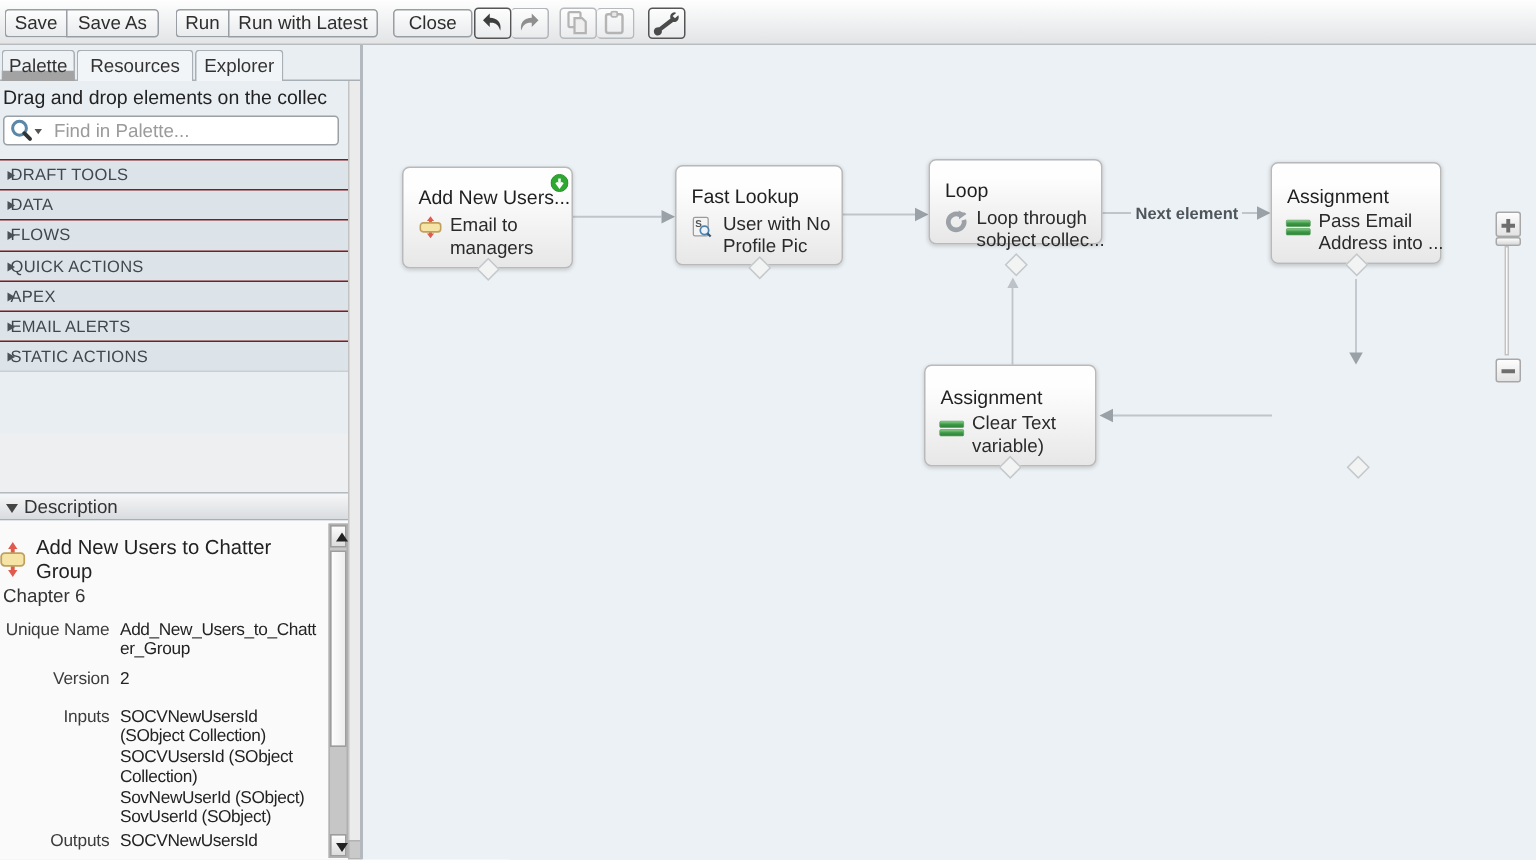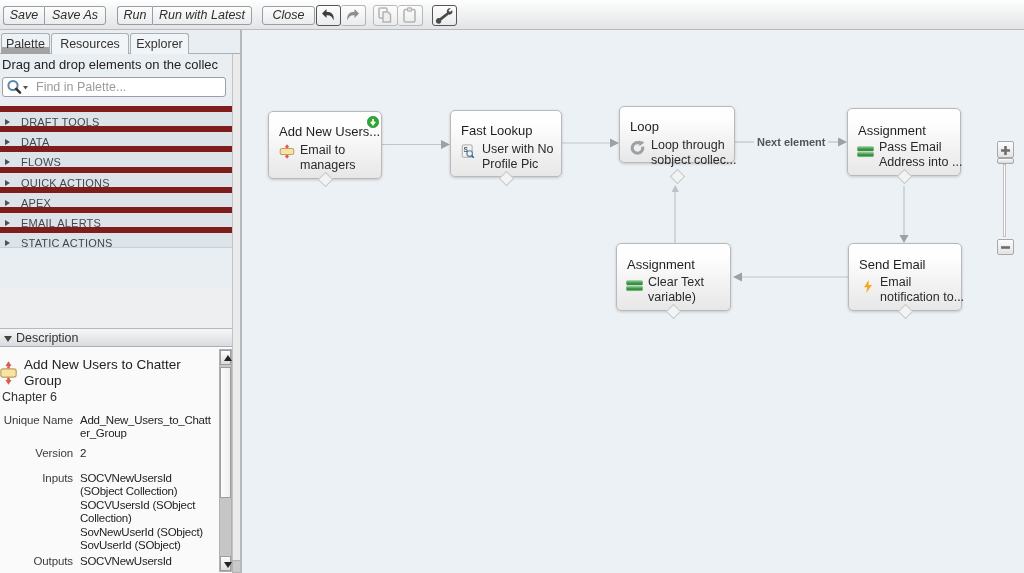--- a/index.html
+++ b/index.html
@@ -1,21 +1,21 @@
 <!DOCTYPE html>
 <html><head>
 <meta charset="utf-8">
 <style>
 * { margin:0; padding:0; box-sizing:border-box; }
 html,body { width:1024px; height:573px; overflow:hidden; font-family:"Liberation Sans", sans-serif; }
 #app { position:relative; width:1024px; height:573px; background:#ecf1f5; }
 
 
 #toolbar { position:absolute; left:0; top:0; width:1024px; height:30px;
-  background:linear-gradient(#fefefe,#e2e4e6); border-bottom:1px solid #b9bcbe;font-style:italic; }
+  background:linear-gradient(#fefefe,#e2e4e6); border-bottom:1px solid #b9bcbe; }
 .tbtn { position:absolute; top:6px; height:19px; border:1px solid #989ea3;
   background:linear-gradient(#fdfdfd,#e9ebed); color:#2e2e2e; font-size:12.5px;
   text-align:center; line-height:17px; border-radius:3px; }
 .grp-l { border-radius:3px 0 0 3px; border-right:none; }
 .grp-r { border-radius:0 3px 3px 0; }
 .ibtn { position:absolute; top:5px; width:25px; height:21px; border:1px solid #9aa0a5;
   background:linear-gradient(#fdfdfd,#e9ebed); border-radius:3px; }
 
 
 #panel { position:absolute; left:0; top:30px; width:240px; height:543px; background:#e9eef2; }
@@ -27,22 +27,22 @@
   background:#f2f5f7; text-align:center; line-height:20px; }
 #tabbar { position:absolute; left:0; top:0; width:240px; height:24px; border-bottom:1px solid #a9b0b5; }
 .tab.active { background:#eef2f5; border-bottom:7px solid #a3a3a3; z-index:2; }
 
 #dragtext { position:absolute; left:2px; top:27px; font-size:13px; color:#222; }
 #searchbox { position:absolute; left:2px; top:47px; width:224px; height:20px; background:#fff;
   border:1px solid #9aa0a5; border-radius:3px;text-align:center; }
 #searchph { position:absolute; left:33px; top:2px; font-size:12.5px; color:#9b9b9b; }
 
 #accordion { position:absolute; left:0; top:76px; width:233px; }
-.acc { position:relative; height:21.2px; background:#dce3e9; border-top:6px solid #7f1d1d; border-bottom:1px solid #c8cfd5; margin-bottom:-1px;
-  font-size:11px; letter-spacing:0.2px; color:#40484e; line-height:20px; padding-left:21px; }
+.acc { position:relative; height:21.2px; background:#dce3e9; border-top:1px solid #7f1d1d; border-bottom:1px solid #c8cfd5; margin-bottom:-1px;
+  font-size:11px; letter-spacing:0.2px; color:#40484e; line-height:20px; padding-left:7px; }
 .acc .tri { position:absolute; left:5px; top:7px; width:0; height:0;
   border-left:5px solid #4a5157; border-top:3.5px solid transparent; border-bottom:3.5px solid transparent; }
 
 #deschead { position:absolute; left:0; top:298px; width:233px; height:19px;
   background:linear-gradient(#f6f7f8,#d9dcdf); border-top:1px solid #b4babf; border-bottom:1px solid #a9b0b5;
   font-size:12.5px; color:#333; line-height:18px; padding-left:16px; }
 #deschead .dtri { position:absolute; left:4px; top:7px; width:0; height:0;
   border-top:6px solid #444; border-left:4px solid transparent; border-right:4px solid transparent; }
 #descbody { position:absolute; left:0; top:317px; width:233px; height:226px; background:#fafafa; overflow:hidden; }
 .drow { position:absolute; left:0; width:205px; font-size:11.5px; line-height:13.4px; letter-spacing:-0.1px; }
@@ -239,27 +239,20 @@
               <stop offset="1" stop-color="#2e8038"></stop>
         </linearGradient>
           </defs>
         <rect x="0.5" y="3.8" width="16" height="4.2" rx="0.8" fill="url(#gbar)" stroke="#59a35e" stroke-width="0.5"></rect>
         <rect x="0.5" y="9.4" width="16" height="4.2" rx="0.8" fill="url(#gbar)" stroke="#59a35e" stroke-width="0.5"></rect>
       </svg>
       <div class="nsub">Pass Email<br>Address into ...</div>
     </div>
     <div class="diamond" style="left:657px; top:141px;"></div>
 
-    <div class="node" style="left:606px; top:213px;">
-      <div class="ntitle" style="top:13px;">Send Email</div>
-      <svg width="10" height="13" viewBox="0 0 10 13" style="position:absolute;left:14px;top:36px;">
-        <path d="M5.6 0 L1 7.2 L4.2 7.2 L3.2 13 L9 4.9 L5.7 4.9 Z" fill="#f6a821"></path>
-      </svg>
-      <div class="nsub">Email<br>notification to...</div>
-    </div>
     <div class="diamond" style="left:658px; top:276px;"></div>
 
     <div class="node" style="left:374px; top:213px; width:115px;">
       <div class="ntitle" style="top:13px;">Assignment</div>
       <svg class="nicon" viewBox="0 0 17 17" style="top:33px;">
         <rect x="0.5" y="3.8" width="16" height="4.2" rx="0.8" fill="url(#gbar)" stroke="#59a35e" stroke-width="0.5"></rect>
         <rect x="0.5" y="9.4" width="16" height="4.2" rx="0.8" fill="url(#gbar)" stroke="#59a35e" stroke-width="0.5"></rect>
       </svg>
       <div class="nsub">Clear Text<br>variable)</div>
     </div>

